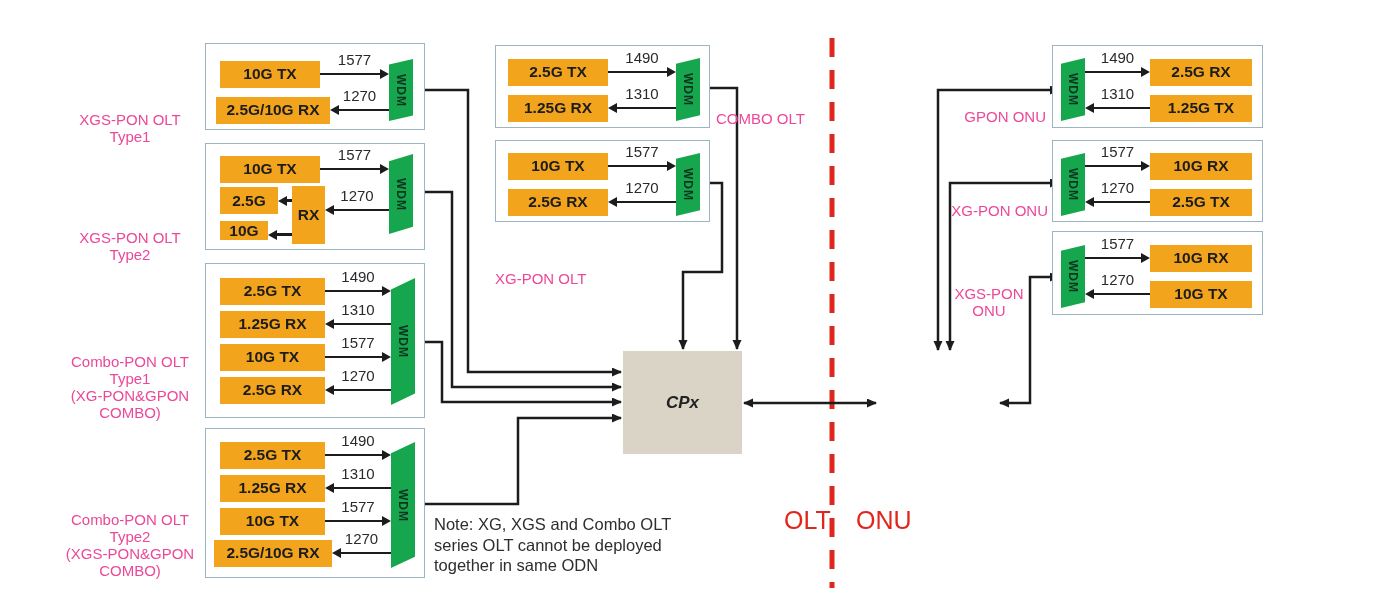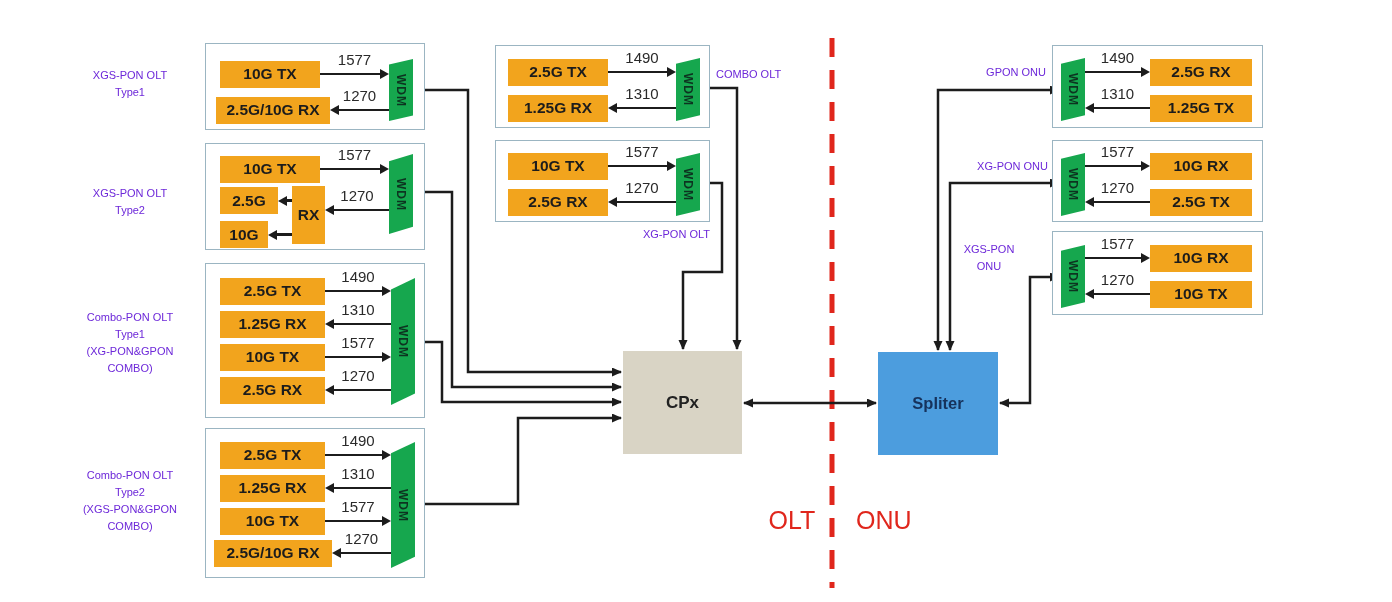--- a/index.html
+++ b/index.html
@@ -6,21 +6,21 @@
     --c-module:#F2A41D; --c-wdm:#16A74E; --c-splitter:#4C9DDE; --c-cpx:#D9D4C5;
     --c-line:#1C1C1C; --c-divider:#E0261C; --c-border:#9BB5C2;
   }
   html,body{margin:0;padding:0;background:#fff;}
   #canvas{
     position:relative;width:1392px;height:602px;background:#fff;overflow:hidden;
     font-family:"Liberation Sans", sans-serif;color:#1f1f1f;
   }
   #canvas *{box-sizing:border-box;}
   .obox{position:absolute;border:1.5px solid var(--c-border);background:#fff;}
-  .olabel{position:absolute;white-space:pre-line;font-size:11px;line-height:17px;color:#6d28d9;}
+  .olabel{position:absolute;white-space:pre-line;font-size:15px;line-height:17px;color:#ec4899;margin-top:44px;}
   .mod{
     position:absolute;background:var(--c-module);display:flex;align-items:center;justify-content:center;
     font-weight:bold;font-size:15.5px;color:#1c1c1c;white-space:nowrap;
   }
   .wdm{
     position:absolute;background:var(--c-wdm);display:flex;align-items:center;justify-content:center;
     clip-path:polygon(0 9%,100% 0,100% 91%,0 100%);
   }
   .wdm span{
     writing-mode:vertical-rl;font-size:12px;font-weight:bold;color:#0d3320;letter-spacing:1px;line-height:1;
@@ -31,29 +31,29 @@
   .atri.l{border-right:9px solid var(--c-line);}
   .wl{position:absolute;width:64px;text-align:center;font-size:15px;color:#2a2a2a;line-height:16px;}
   #connectors{position:absolute;left:0;top:0;width:1392px;height:602px;}
   #connectors polyline{fill:none;stroke:var(--c-line);stroke-width:2.5px;}
   #connectors .divider{stroke:var(--c-divider);stroke-width:5px;stroke-dasharray:19 13;}
   #connectors .ahp{fill:var(--c-line);}
   .cpx{
     position:absolute;left:623px;top:351px;width:119px;height:103px;background:var(--c-cpx);
     display:flex;flex-direction:column;align-items:center;justify-content:center;text-align:center;
   }
-  .cpx-title{font-weight:bold;font-size:17px;color:#222;line-height:19px;}
+  .cpx-title{font-weight:bold;font-size:17px;color:#222;line-height:19px;font-style:italic;}
   .cpx-body{font-weight:bold;font-size:13.5px;color:#222;line-height:16px;white-space:pre-line;}
   .splitter{
     position:absolute;left:878px;top:352px;width:120px;height:103px;background:var(--c-splitter);
     display:flex;align-items:center;justify-content:center;
   }
   .splitter span{font-weight:bold;font-size:16.5px;color:#16325c;}
   .divlabel{position:absolute;top:506px;font-size:25px;line-height:28px;color:var(--c-divider);}
-  #olt-label{left:758px;width:68px;text-align:center;}
+  #olt-label{left:784px;width:68px;text-align:left;}
   #onu-label{left:856px;width:80px;text-align:left;}
   .note{
     position:absolute;left:434px;top:514px;width:330px;font-size:16.5px;line-height:20.5px;
     color:#2e2e2e;white-space:pre-line;
   }
 </style>
 </head>
 <body>
 
 <div id="canvas">
@@ -74,27 +74,27 @@
     <polyline points="744,403 876,403" marker-start="url(#ah)" marker-end="url(#ah)"></polyline>
     <polyline points="1059,90 938,90 938,350" marker-start="url(#ah)" marker-end="url(#ah)"></polyline>
     <polyline points="1059,183 950,183 950,350" marker-start="url(#ah)" marker-end="url(#ah)"></polyline>
     <polyline points="1059,277 1030,277 1030,403 1000,403" marker-start="url(#ah)" marker-end="url(#ah)"></polyline>
   </svg>
 
   <div class="cpx">
     <div class="cpx-title">CPx</div>
   </div>
 
-  <div class="splitter">
-    <span>Spliter</span>
-  </div>
 
   <div id="olt-label" class="divlabel">OLT</div>
   <div id="onu-label" class="divlabel">ONU</div>
 
+  <div class="note">Note: XG, XGS and Combo OLT
+series OLT cannot be deployed
+together in same ODN</div>
 <div class="obox" style="left: 205px; top: 43px; width: 220px; height: 87px;"></div>
     <div class="olabel" style="left: 55px; top: 67px; width: 150px; height: auto; text-align: center;">XGS-PON OLT
 Type1</div>
     <div class="wdm" style="left: 389px; top: 59px; width: 24px; height: 62px;">
       <span>WDM</span>
     </div>
     <div class="mod" style="left: 220px; top: 60.5px; width: 100px; height: 27px;">10G TX</div>
     <div class="aline" style="left: 320px; top: 72.75px; width: 60px;"></div>
     <div class="atri r" style="top: 69px; left: 380px;"></div>
     <div class="wl" style="left: 322.5px; top: 52px;">1577</div>
@@ -109,21 +109,21 @@
       <span>WDM</span>
     </div>
     <div class="mod" style="left: 220px; top: 155.5px; width: 100px; height: 27px;">10G TX</div>
     <div class="aline" style="left: 320px; top: 167.75px; width: 60px;"></div>
     <div class="atri r" style="top: 164px; left: 380px;"></div>
     <div class="wl" style="left: 322.5px; top: 147px;">1577</div>
     <div class="mod" style="left: 292px; top: 186px; width: 33px; height: 58px;">RX</div>
     <div class="mod" style="left: 220px; top: 187px; width: 58px; height: 27px;">2.5G</div>
     <div class="aline" style="left: 287px; top: 199.25px; width: 5px;"></div>
     <div class="atri l" style="top: 195.5px; left: 278px;"></div>
-    <div class="mod" style="left: 220px; top: 221px; width: 48px; height: 27px;">10G</div>
+    <div class="mod" style="left: 220px; top: 221px; width: 48px; height: 19px;">10G</div>
     <div class="aline" style="left: 277px; top: 233.25px; width: 15px;"></div>
     <div class="atri l" style="top: 229.5px; left: 268px;"></div>
     <div class="aline" style="left: 334px; top: 208.75px; width: 55px;"></div>
     <div class="atri l" style="top: 205px; left: 325px;"></div>
     <div class="wl" style="left: 325px; top: 188px;">1270</div>
     <div class="obox" style="left: 205px; top: 263px; width: 220px; height: 155px;"></div>
     <div class="olabel" style="left: 50px; top: 309px; width: 160px; height: auto; text-align: center;">Combo-PON OLT
 Type1
 (XG-PON&amp;GPON
 COMBO)</div>
@@ -177,21 +177,21 @@
     </div>
     <div class="mod" style="left: 508px; top: 58.5px; width: 100px; height: 27px;">2.5G TX</div>
     <div class="aline" style="left: 608px; top: 70.75px; width: 59px;"></div>
     <div class="atri r" style="top: 67px; left: 667px;"></div>
     <div class="wl" style="left: 610px; top: 50px;">1490</div>
     <div class="mod" style="left: 508px; top: 94.5px; width: 100px; height: 27px;">1.25G RX</div>
     <div class="aline" style="left: 617px; top: 106.75px; width: 59px;"></div>
     <div class="atri l" style="top: 103px; left: 608px;"></div>
     <div class="wl" style="left: 610px; top: 86px;">1310</div>
     <div class="obox" style="left: 495px; top: 140px; width: 215px; height: 82px;"></div>
-    <div class="olabel" style="left: 495px; top: 226px; width: 215px; height: auto; text-align: right;">XG-PON OLT</div>
+    <div class="olabel" style="left: 495px; top: 226px; width: 215px; height: auto; text-align: left;">XG-PON OLT</div>
     <div class="wdm" style="left: 676px; top: 153px; width: 24px; height: 63px;">
       <span>WDM</span>
     </div>
     <div class="mod" style="left: 508px; top: 152.5px; width: 100px; height: 27px;">10G TX</div>
     <div class="aline" style="left: 608px; top: 164.75px; width: 59px;"></div>
     <div class="atri r" style="top: 161px; left: 667px;"></div>
     <div class="wl" style="left: 610px; top: 144px;">1577</div>
     <div class="mod" style="left: 508px; top: 188.5px; width: 100px; height: 27px;">2.5G RX</div>
     <div class="aline" style="left: 617px; top: 200.75px; width: 59px;"></div>
     <div class="atri l" style="top: 197px; left: 608px;"></div>

